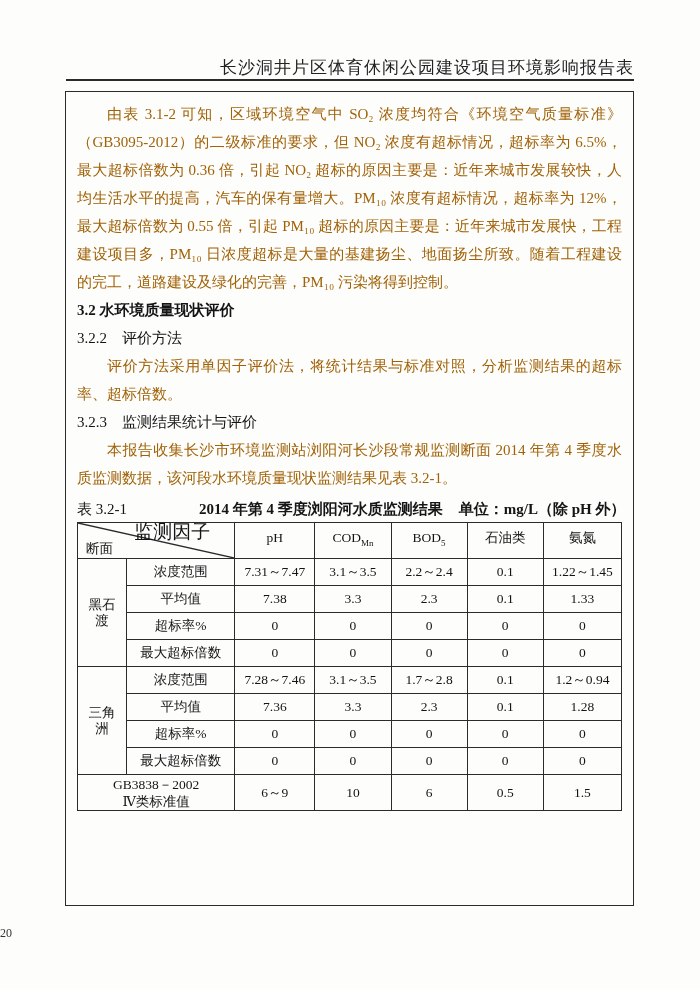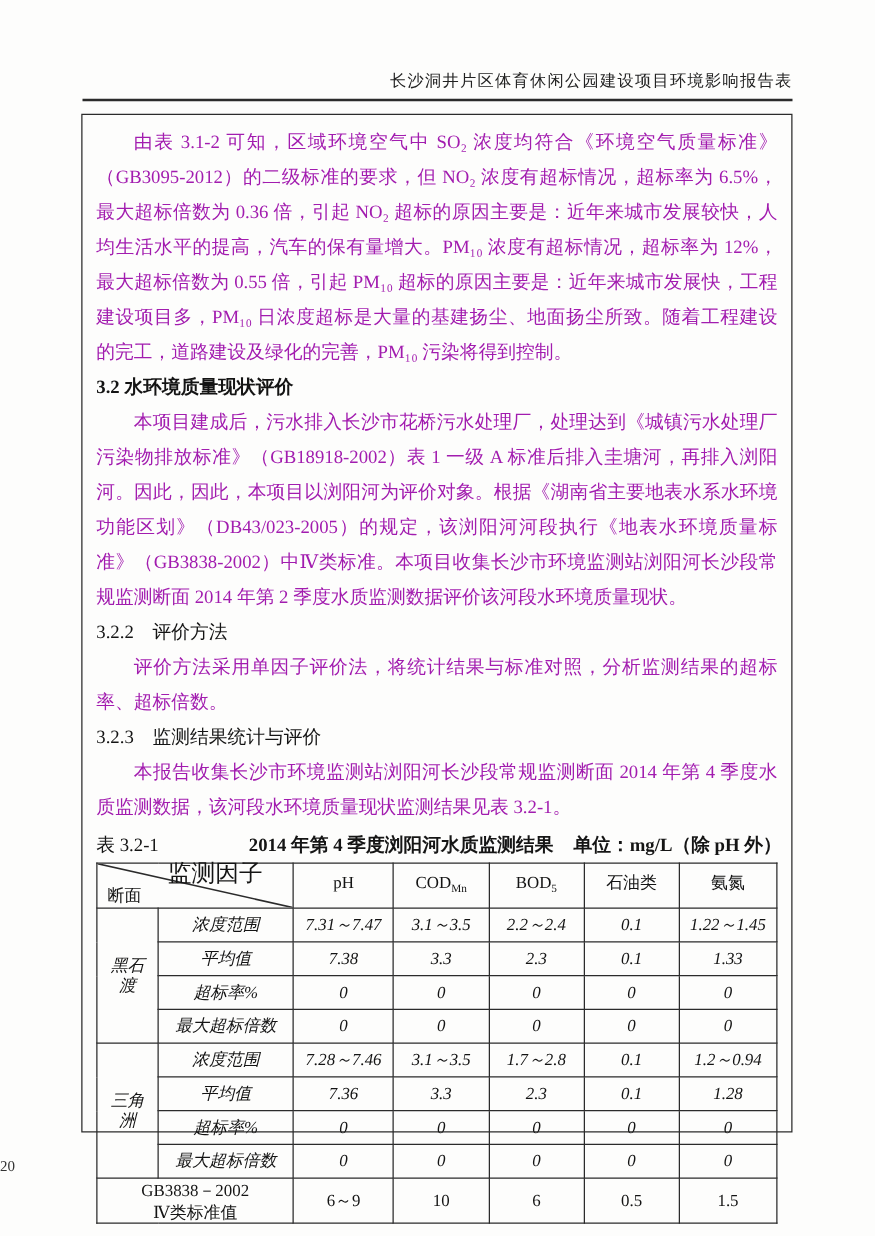--- a/index.html
+++ b/index.html
@@ -8,21 +8,21 @@
     background: #fdfdfc;
     color: #151515;
     font-family: "Liberation Serif", "DejaVu Serif", serif;
     position: relative;
     overflow: hidden;
   }
   .running-header {
     position: absolute;
     top: 56px;
     right: 66px;
-    font-size: 13px;
+    font-size: 17px;
     letter-spacing: 1px;
     color: #222;
   }
   .header-rule {
     position: absolute;
     top: 79px;
     left: 66px;
     width: 568px;
     border-top: 2.5px solid #2b2b2b;
   }
@@ -33,21 +33,21 @@
     width: 569px;
     height: 815px;
     border: 1.5px solid #2b2b2b;
     padding: 8px 11px 0 11px;
   }
   .para {
     font-size: 15px;
     line-height: 28px;
     text-align: justify;
     text-indent: 2em;
-    color: #a21caf;
+    color: #a16207;
   }
   .sec {
     font-size: 15px;
     line-height: 28px;
     font-weight: normal;
     color: #141414;
   }
   .sec.bold { font-weight: bold; }
   .caption {
     margin-top: 4px;
@@ -67,21 +67,21 @@
   }
   .data-table th, .data-table td {
     border: 1px solid #2b2b2b;
     text-align: center;
     vertical-align: middle;
     padding: 0 2px;
     line-height: 16px;
     font-weight: normal;
   }
   .data-table tr.hdr th { height: 36px; }
-  .data-table tr.datarow td { height: 27px; font-style: italic; }
+  .data-table tr.datarow td { height: 27px; }
   .data-table tr.stdrow td { height: 36px; }
   .corner {
     position: relative;
     padding: 0 !important;
   }
   .corner svg.diag {
     position: absolute;
     inset: 0;
     width: 100%;
     height: 100%;
@@ -118,21 +118,20 @@
 
   <div class="running-header">长沙洞井片区体育休闲公园建设项目环境影响报告表</div>
   <div class="header-rule"></div>
 
   <div class="content-box">
 
     <p class="para">由表 3.1-2 可知，区域环境空气中 SO₂ 浓度均符合《环境空气质量标准》（GB3095-2012）的二级标准的要求，但 NO₂ 浓度有超标情况，超标率为 6.5%，最大超标倍数为 0.36 倍，引起 NO₂ 超标的原因主要是：近年来城市发展较快，人均生活水平的提高，汽车的保有量增大。PM₁₀ 浓度有超标情况，超标率为 12%，最大超标倍数为 0.55 倍，引起 PM₁₀ 超标的原因主要是：近年来城市发展快，工程建设项目多，PM₁₀ 日浓度超标是大量的基建扬尘、地面扬尘所致。随着工程建设的完工，道路建设及绿化的完善，PM₁₀ 污染将得到控制。</p>
 
     <h3 class="sec bold">3.2 水环境质量现状评价</h3>
 
-    <p class="para">本项目建成后，污水排入长沙市花桥污水处理厂，处理达到《城镇污水处理厂污染物排放标准》（GB18918-2002）表 1 一级 A 标准后排入圭塘河，再排入浏阳河。因此，因此，本项目以浏阳河为评价对象。根据《湖南省主要地表水系水环境功能区划》（DB43/023-2005）的规定，该浏阳河河段执行《地表水环境质量标准》（GB3838-2002）中Ⅳ类标准。本项目收集长沙市环境监测站浏阳河长沙段常规监测断面 2014 年第 2 季度水质监测数据评价该河段水环境质量现状。</p>
 
     <h4 class="sec">3.2.2　评价方法</h4>
     <p class="para">评价方法采用单因子评价法，将统计结果与标准对照，分析监测结果的超标率、超标倍数。</p>
 
     <h4 class="sec">3.2.3　监测结果统计与评价</h4>
     <p class="para">本报告收集长沙市环境监测站浏阳河长沙段常规监测断面 2014 年第 4 季度水质监测数据，该河段水环境质量现状监测结果见表 3.2-1。</p>
 
     <div class="caption">
       <span class="cap-label">表 3.2-1</span><span class="cap-title">2014 年第 4 季度浏阳河水质监测结果</span><span class="cap-unit">单位：mg/L（除 pH 外）</span>
     </div>

